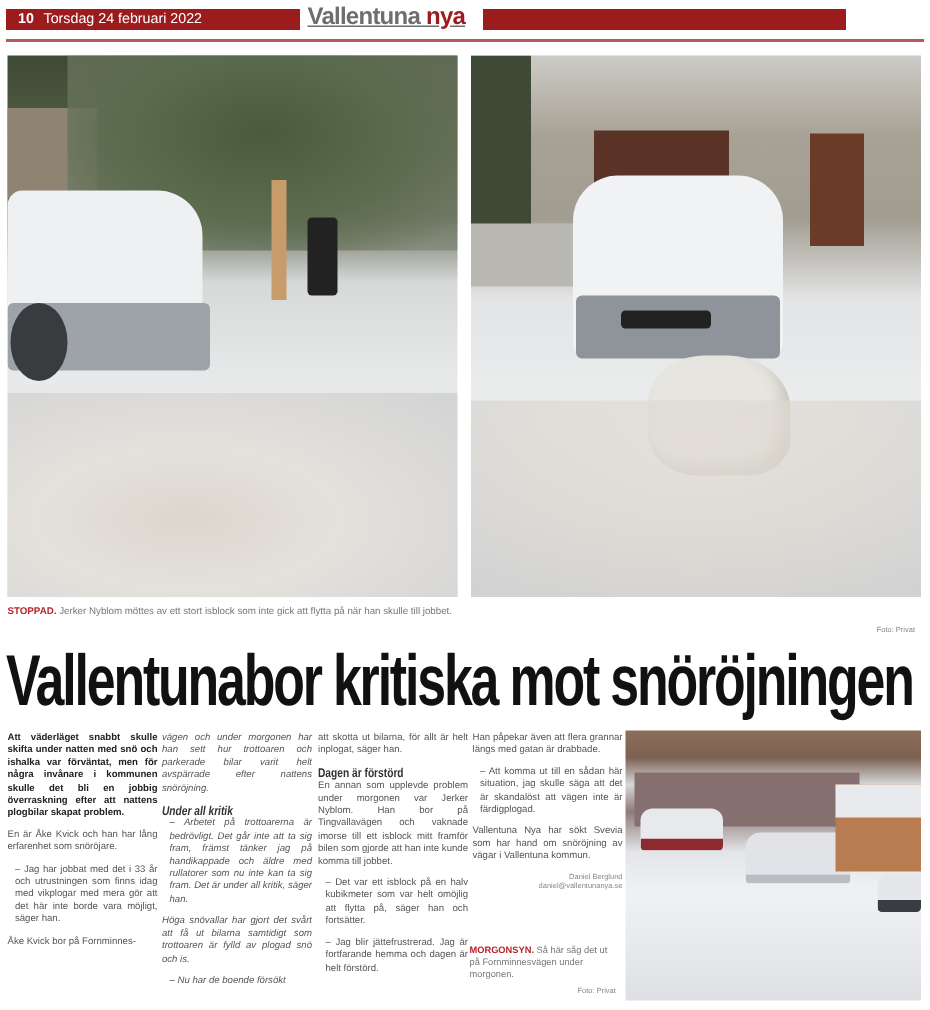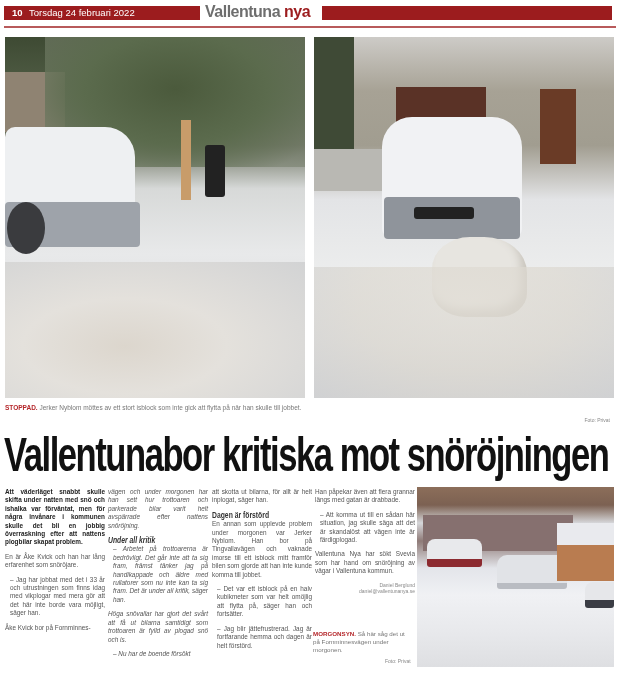--- a/index.html
+++ b/index.html
@@ -1,23 +1,23 @@
 <!DOCTYPE html>
 <html><head>
 <meta charset="utf-8">
 <style>
   * { box-sizing: border-box; margin: 0; padding: 0; }
   html, body { width: 620px; height: 673px; background: #ffffff; overflow: hidden; }
   body { position: relative; font-family: "Liberation Sans", sans-serif; color: #333; }
 
   
-  .masthead { position: absolute; left: 4px; top: 4px; width: 608px; height: 18px; }
+  .masthead { position: absolute; left: 4px; top: 4px; width: 560px; height: 18px; }
   .mh-left { position: absolute; left: 0; top: 2px; width: 196px; height: 14px; background: #9c1c1e; color: #fff; font-size: 9.5px; line-height: 14px; padding-left: 8px; }
   .mh-left .pg { font-weight: bold; margin-right: 4px; }
-  .mh-logo { position: absolute; left: 201px; top: -1px; font-size: 16px; font-weight: bold; letter-spacing: -0.5px; color: #6e6e6e; white-space: nowrap; }
+  .mh-logo { position: absolute; left: 201px; top: -1px; font-size: 16px; font-weight: bold; letter-spacing: -0.5px; color: #6e6e6e; white-space: nowrap; text-decoration: underline; }
   .mh-logo .nya { color: #9c1c1e; }
   .mh-right { position: absolute; left: 318px; top: 2px; right: 0; height: 14px; background: #9c1c1e; }
   .rule { position: absolute; left: 4px; right: 4px; top: 26px; height: 2px; background: #b85a5b; }
 
   
   .photo { position: absolute; top: 37px; height: 361px; overflow: hidden; }
   .photo-left { left: 5px; width: 300px; background: linear-gradient(180deg, #3e4a33 0%, #55624a 18%, #6b715f 30%, #d7d9d8 42%, #e8e9ea 60%, #dfe0e1 80%, #cfd0d1 100%); }
   .photo-right { left: 314px; width: 300px; background: linear-gradient(180deg, #cdcbc7 0%, #a7a295 15%, #a19d90 30%, #e3e4e6 45%, #eceded 65%, #e0e1e2 85%, #d2d3d4 100%); }
   .shape { position: absolute; }
 

